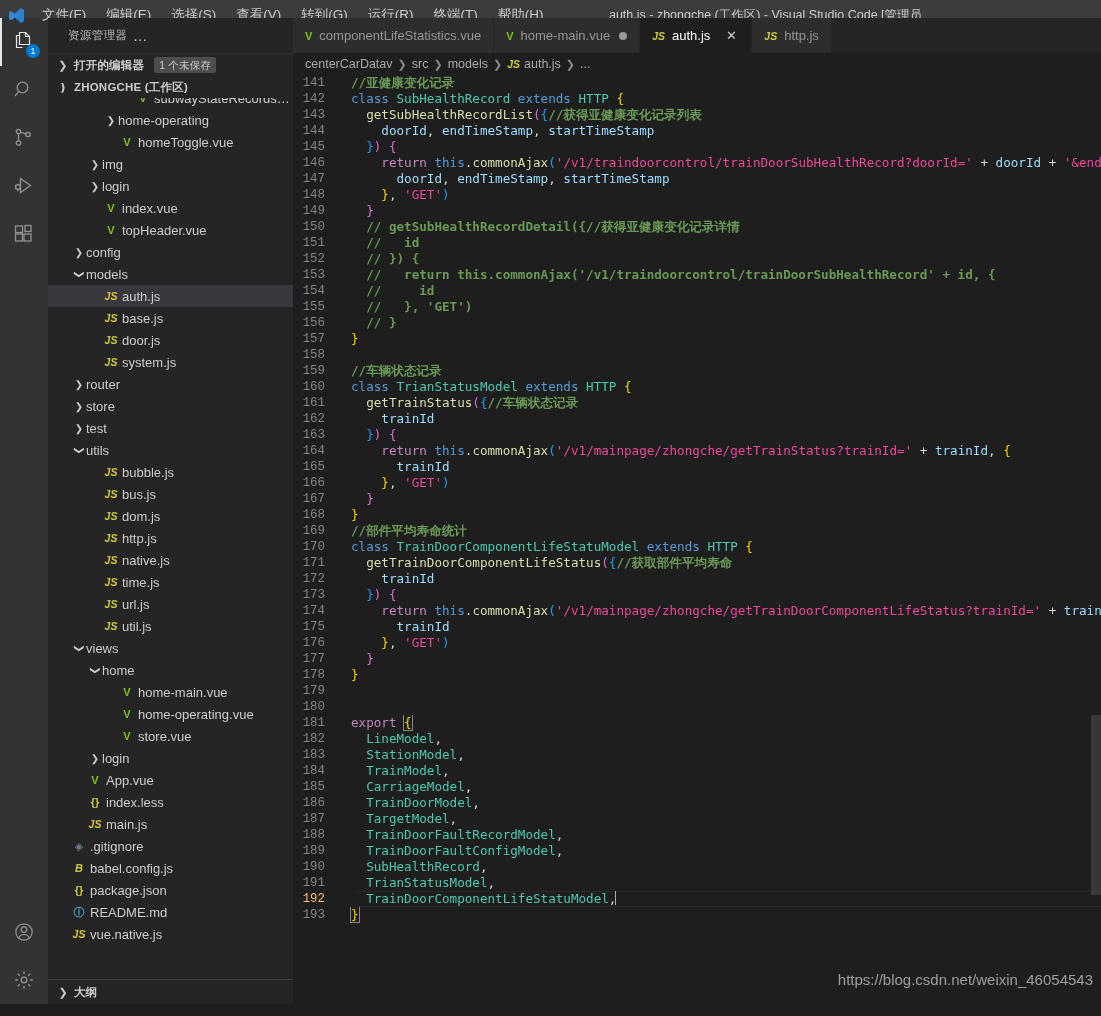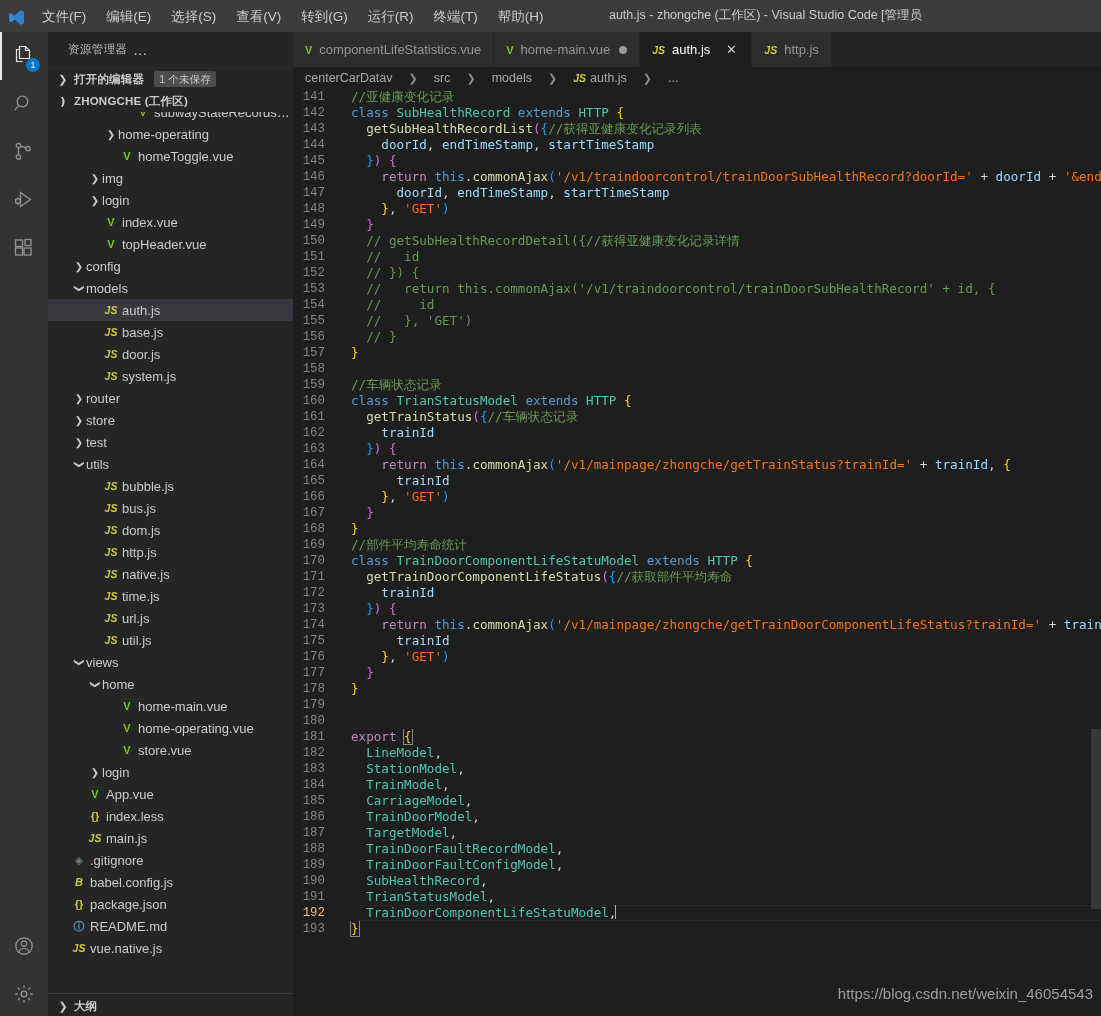--- a/index.html
+++ b/index.html
@@ -7,21 +7,21 @@
     width:1101px;height:1016px;overflow:hidden;
     background:#1e1e1e;color:#cccccc;
     font-family:"Liberation Sans","DejaVu Sans",sans-serif;
     font-size:13px;
     -webkit-font-smoothing:antialiased;
   }
   .app{position:relative;width:1101px;height:1016px;}
 
   
   .titlebar{
-    height:32px;background:#3c3c3c;display:flex;align-items:flex-end;
+    height:18px;background:#3c3c3c;display:flex;align-items:flex-start;
     position:relative;
   }
   .vscode-logo{width:32px;height:30px;display:flex;align-items:center;justify-content:center;}
   .menu{display:flex;align-items:center;height:30px;}
   .menu-item{
     padding:2px 8px;margin:0 2px;color:#cccccc;font-size:13.5px;white-space:nowrap;
     line-height:22px;cursor:default;
   }
   .win-title{
     position:absolute;left:0;right:0;top:0;height:30px;line-height:30px;
@@ -103,21 +103,21 @@
   }
   .tab.active{background:#1e1e1e;color:#ffffff;}
   .tab .ticon{font-size:11px;font-weight:bold;flex:none;}
   .tab .ticon.vue{color:#7fc224;}
   .tab .ticon.js{color:#cbcb41;font-style:italic;font-size:10.5px;}
   .tab .tlabel{white-space:nowrap;overflow:hidden;text-overflow:ellipsis;}
   .tab .dirty{width:8px;height:8px;border-radius:50%;background:#9a9a9a;flex:none;margin-left:2px;}
   .tab .close{width:16px;height:16px;line-height:15px;text-align:center;font-size:13px;color:#cccccc;flex:none;margin-left:6px;}
   .tabs-filler{flex:1;background:#252526;}
   .breadcrumb{
-    height:22px;display:flex;align-items:center;gap:16px;padding-left:12px;
+    height:22px;display:flex;align-items:center;gap:5px;padding-left:12px;
     font-size:12.5px;color:#a9a9a9;flex:none;background:#1e1e1e;
   }
   .bc-sep{color:#8c8c8c;font-size:11px;}
   .bc-item{cursor:pointer;white-space:nowrap;}
   .bc-item .bi{color:#cbcb41;font-style:italic;font-weight:bold;font-size:10.5px;margin-right:4px;}
 
   
   .code-area{flex:1;position:relative;overflow:hidden;}
   .code{
     font-family:"DejaVu Sans Mono","Liberation Mono",monospace;
@@ -130,27 +130,27 @@
   }
   .ln-line.current .ln{color:#fdba74;}
   .ln-line.current .src{position:relative;}
   .src{flex:1;color:#d4d4d4;overflow:hidden;padding-left:10px;box-sizing:border-box;}
   .current-hl{
     position:absolute;left:64px;right:0;height:16px;
     border-top:1px solid #282828;border-bottom:1px solid #282828;
     box-sizing:border-box;pointer-events:none;
   }
   
-  .t-cmt{color:#6a9955;}
+  .t-cmt{color:#6a9955;font-weight:bold;}
   .t-kw{color:#569cd6;}
   .t-kw2{color:#c586c0;}
   .t-cls{color:#4ec9b0;}
   .t-fn{color:#dcdcaa;}
   .t-var{color:#9cdcfe;}
-  .t-str{color:#f97316;}
+  .t-str{color:#ec4899;}
   .t-op{color:#d4d4d4;}
   .t-b1{color:#ffd700;}
   .t-b2{color:#da70d6;}
   .t-b3{color:#179fff;}
   .bracket-box{outline:1px solid #888888;}
   .cursor{
     display:inline-block;width:1px;height:14px;background:#aeafad;
     vertical-align:-2px;margin-left:-1px;
   }
   .watermark{

